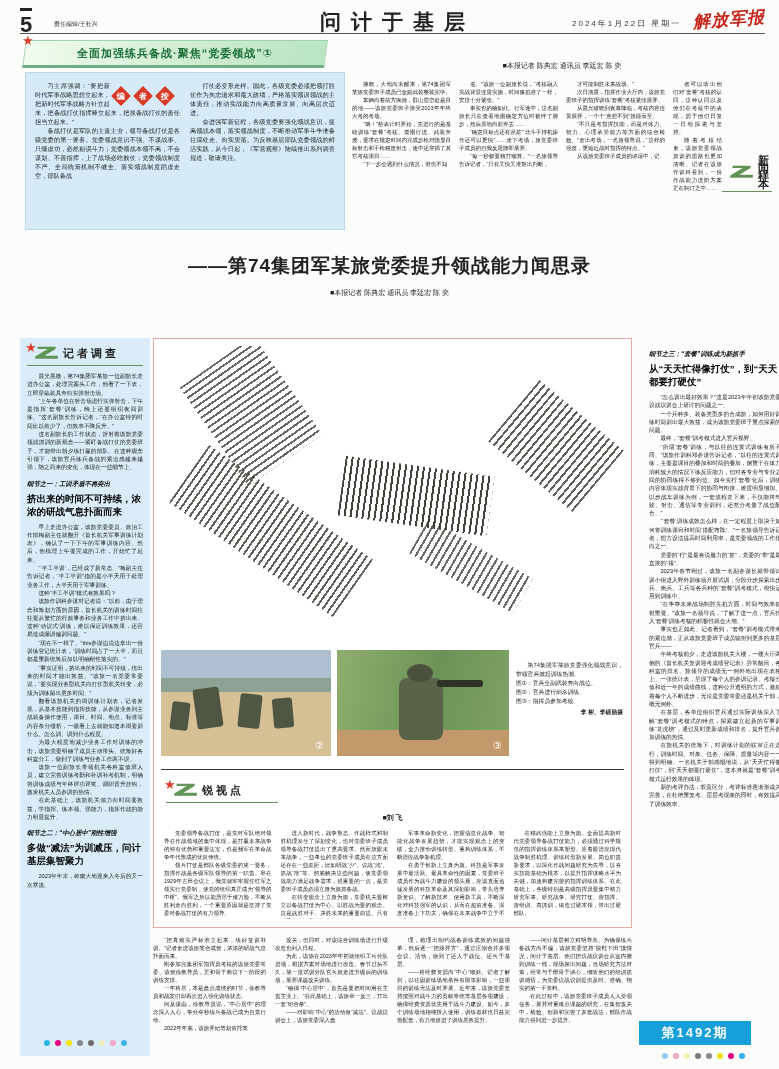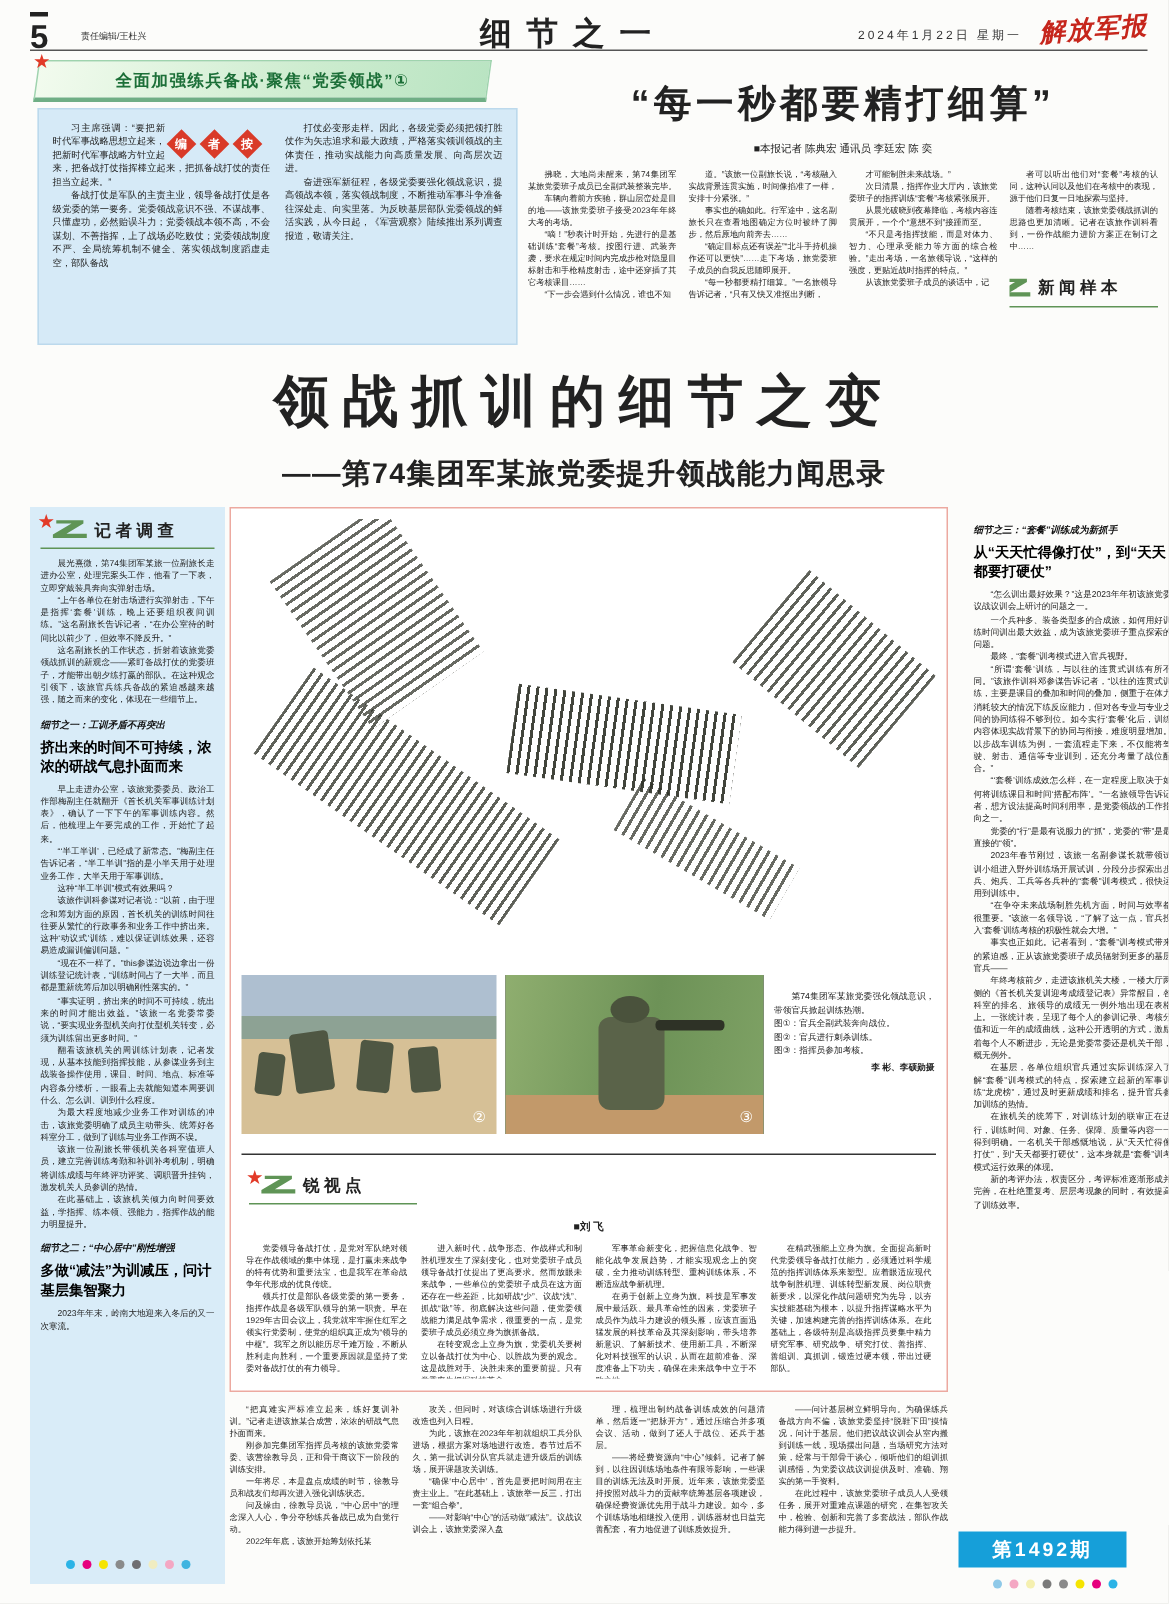--- a/index.html
+++ b/index.html
@@ -29,21 +29,21 @@
   .diamonds{float:right;width:66px;margin:2px 0 2px 4px;display:flex;gap:8px;padding-top:6px;}
   .diamond{width:14px;height:14px;background:#d93a28;transform:rotate(45deg);display:flex;align-items:center;justify-content:center;}
   .diamond b{transform:rotate(-45deg);color:#fff;font-size:8px;font-weight:bold;}
   
   .top-article{position:absolute;top:52px;left:352px;width:420px;}
   .top-title{font-size:25px;font-weight:bold;letter-spacing:3px;text-align:center;margin:0;}
   .top-byline{text-align:center;font-size:7px;margin-top:9px;color:#222;}
   .top-cols{display:flex;gap:8px;margin-top:9px;height:112px;overflow:hidden;}
   .ncol{flex:1;font-size:5.5px;line-height:8px;text-align:justify;overflow:hidden;}
   .ncol p{margin:0;text-indent:2em;}
-  .col-with-badge{display:flex;flex-direction:column;}
+  .col-with-badge{display:flex;flex-direction:row;}
   
   .badge{display:flex;align-items:center;gap:6px;border-bottom:1.5px solid #5f9456;padding-bottom:3px;}
   .badge .logo{position:relative;width:30px;height:18px;flex:none;}
   .badge .logo svg{position:absolute;left:6px;top:0;}
   .badge .logo .star{position:absolute;left:-2px;top:-4px;color:#e23a28;font-size:13px;}
   .badge .lbl{font-size:11px;font-weight:bold;letter-spacing:3px;text-align:center;}
   .news-sample{margin-top:14px;width:116px;align-self:flex-end;}
   
   .mainhead{position:absolute;top:243px;left:0;width:779px;text-align:center;}
   .mainhead h1{margin:0;font-size:37px;font-weight:bold;letter-spacing:9px;}
@@ -97,21 +97,21 @@
   .issue-dots{position:absolute;right:34px;bottom:10px;}
 </style>
 </head>
 <body>
 
 <div id="page">
 
   <div class="hdr">
     <div class="pageno">5</div>
     <div class="editor">责任编辑/王杜兴</div>
-    <div class="section-title">细节之一</div>
+    <div class="section-title">问计于基层</div>
     <div class="hdr-date">2024年1月22日 星期一</div>
     <div class="masthead">解放军报</div>
   </div>
   <div class="hdr-rule"></div>
 
   <span class="banner-star">★</span>
   <div class="banner">
     <span>全面加强练兵备战·聚焦“党委领战”①</span>
   </div>
 
@@ -132,21 +132,20 @@
         <span><p>习主席强调：“要把新时代军事战略思想立起来，把新时代军事战略方针立起来，把备战打仗指挥棒立起来，把抓备战打仗的责任担当立起来。”</p><p>备战打仗是军队的主责主业，领导备战打仗是各级党委的第一要务。党委领战意识不强、不谋战事、只懂虚功，必然贻误斗力；党委领战本领不高，不会谋划、不善指挥，上了战场必吃败仗；党委领战制度不严、全局统筹机制不健全、落实领战制度蹈虚走空，部队备战</p></span>
       </div>
       <div class="col">
           <p>打仗必变形走样。因此，各级党委必须把领打胜仗作为矢志追求和最大政绩，严格落实领训领战的主体责任，推动实战能力向高质量发展、向高层次迈进。</p>
           <p>奋进强军新征程，各级党委要强化领战意识，提高领战本领，落实领战制度，不断推动军事斗争准备往深处走、向实里落。为反映基层部队党委领战的鲜活实践，从今日起，《军营观察》陆续推出系列调查报道，敬请关注。</p>
         </div>
     </div>
   </div>
 
   <div class="top-article">
-    <h2 class="top-title">“每一秒都要精打细算”</h2>
     <div class="top-byline">■本报记者  陈典宏  通讯员  李廷宏  陈  奕</div>
     <div class="top-cols">
       <div class="ncol">
           <p>拂晓，大地尚未醒来，第74集团军某旅党委班子成员已全副武装整装完毕。</p>
           <p>车辆向着前方疾驰，群山层峦处是目的地——该旅党委班子接受2023年年终大考的考场。</p>
           <p>“嘀！”秒表计时开始，先进行的是基础训练“套餐”考核。按图行进、武装奔袭，要求在规定时间内完成步枪对隐显目标射击和手枪精度射击，途中还穿插了其它考核课目……</p>
           <p>“下一步会遇到什么情况，谁也不知</p>
         </div>
       <div class="ncol">
           <p>道。”该旅一位副旅长说，“考核融入实战背景连贯实施，时间像掐准了一样，安排十分紧张。”</p>
@@ -173,21 +172,20 @@
               </svg>
 
           </span>
           <span class="lbl">新闻样本</span>
         </div>
       </div>
     </div>
   </div>
 
   <div class="mainhead">
-    <h1>领战抓训的细节之变</h1>
     <h2>——第74集团军某旅党委提升领战能力闻思录</h2>
     <div class="byline">■本报记者  陈典宏  通讯员  李廷宏  陈  奕</div>
   </div>
 
   <div class="leftcol">
     <div class="badge">
       <span class="logo">
         <svg width="26" height="18" viewBox="0 0 46 26">
             <polygon points="8,2 40,2 40,6 20,18 44,18 44,23 4,23 4,19 26,6 8,6" fill="#5f9456"></polygon>
           </svg>

